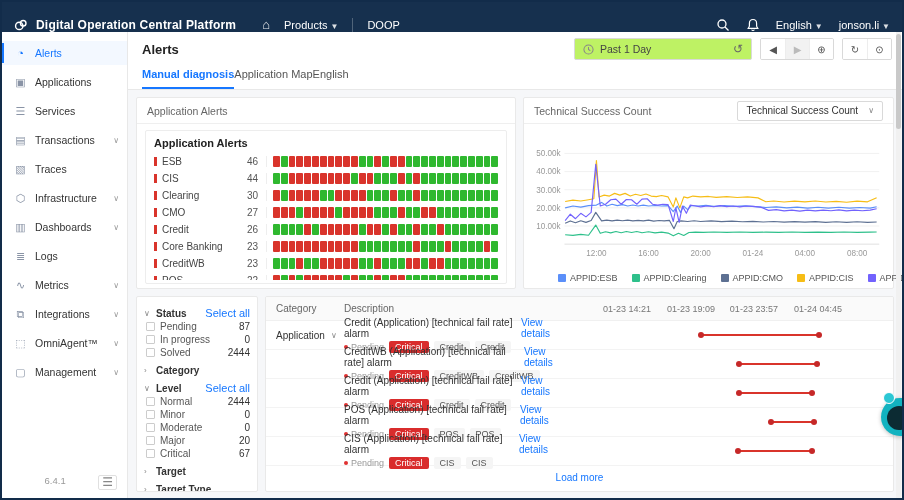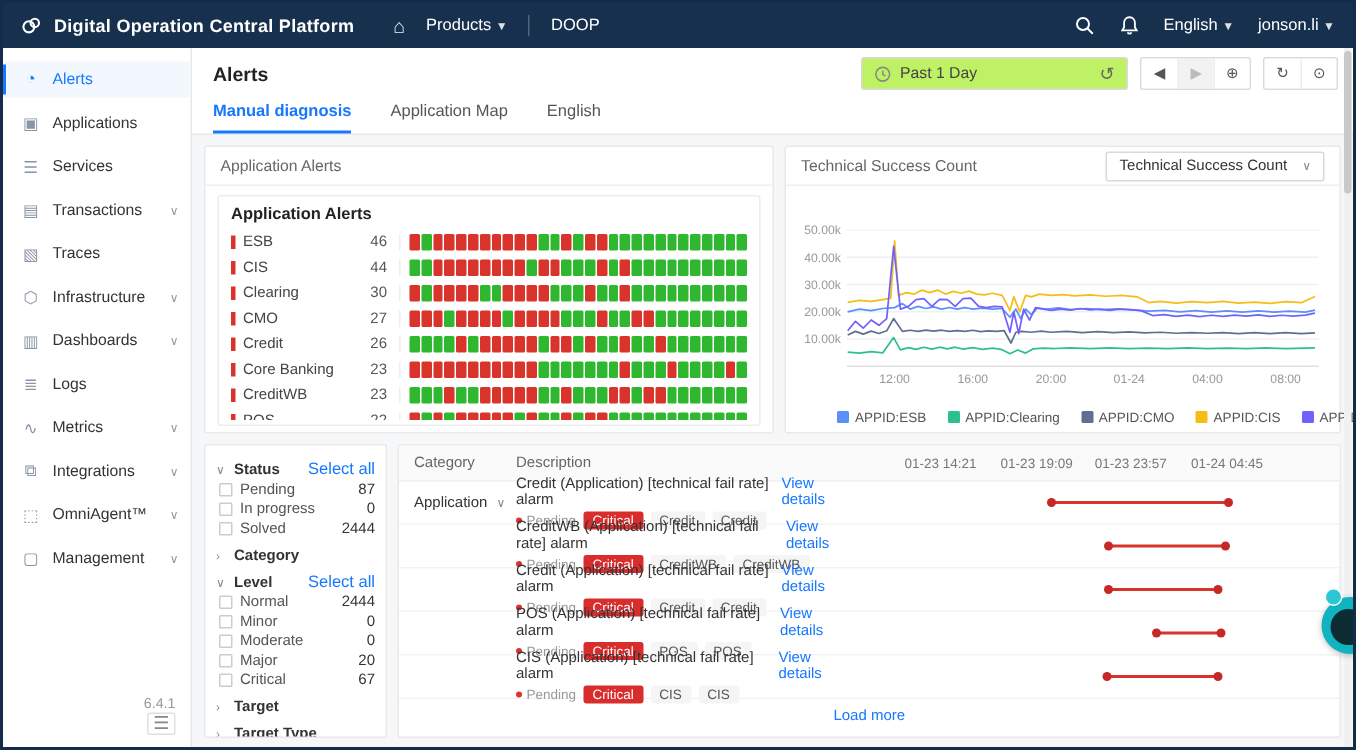--- a/index.html
+++ b/index.html
@@ -2,21 +2,21 @@
 <html><head>
 <meta charset="utf-8">
 <style>
   * { margin:0; padding:0; box-sizing:border-box; }
   html,body { background:#0e2440; }
   body { font-family:"Liberation Sans", sans-serif; }
   .viewport { width:904px; height:500px; border:2px solid #122c4a; background:#fff;
     display:flex; flex-direction:column; position:relative; overflow:hidden; }
 
   
-  .topbar { height:30px; background:#16304e; color:#fff; display:flex; align-items:center;
+  .topbar { height:30px; background:#16304e; color:#fff; display:flex; align-items:flex-end;
     padding:0 12px; flex:0 0 auto; }
   .brand { display:flex; align-items:center; gap:8px; }
   .brand-title { font-size:12px; font-weight:bold; letter-spacing:.2px; }
   .topnav { display:flex; align-items:center; gap:14px; margin-left:26px; font-size:11px; }
   .topnav .home { font-size:13px; opacity:.9; }
   .tb-divider { width:1px; height:14px; background:rgba(255,255,255,.25); }
   .caret { font-size:8px; margin-left:3px; opacity:.85; }
   .topbar-right { margin-left:auto; display:flex; align-items:center; gap:16px; font-size:11px; }
   .tb-icon { width:14px; height:14px; display:inline-block; }
 
@@ -25,40 +25,40 @@
   .sidebar { width:126px; background:#fff; border-right:1px solid #e8e8e8; display:flex;
     flex-direction:column; padding-top:4px; flex:0 0 auto; }
   .side-item { display:flex; align-items:center; gap:8px; padding:0 8px 0 12px; height:24px;
     font-size:10.5px; color:#333; cursor:pointer; position:relative; margin:5px 0; }
   .side-item .sicon { width:13px; text-align:center; color:#8a94a6; font-size:11px; }
   .side-item .schev { margin-left:auto; color:#999; font-size:8px; }
   .side-item.active { color:#1677ff; background:#f3f8ff; }
   .side-item.active::before { content:""; position:absolute; left:0; top:2px; bottom:2px;
     width:2px; background:#1677ff; }
   .side-item.active .sicon { color:#1677ff; }
-  .side-foot { margin-top:auto; display:flex; align-items:flex-end; padding:6px 10px 8px 10px;flex-direction:column; }
+  .side-foot { margin-top:auto; display:flex; align-items:flex-start; padding:6px 10px 8px 10px; }
   .side-version { flex:1; text-align:center; font-size:9.5px; color:#999; }
   .collapse-ic { color:#888; font-size:12px; border:1px solid #e0e0e0; border-radius:2px;
     padding:0 3px; line-height:13px; }
 
   
   .main { flex:1; display:flex; flex-direction:column; background:#f6f7f9; min-width:0; position:relative; }
   .page-head { background:#fff; display:flex; align-items:center; padding:6px 10px 2px 14px; }
   .page-title { font-size:13px; font-weight:bold; color:#222; }
   .head-controls { margin-left:auto; display:flex; align-items:center; gap:8px; }
   .time-box { display:flex; align-items:center; gap:6px; border:1px solid #d9d9d9; border-radius:2px;
     background:#bef264; height:22px; padding:0 8px; width:178px; font-size:10.5px; color:#444; }
   .time-box .undo { margin-left:auto; color:#666; font-size:12px; }
   .btn-group { display:flex; border:1px solid #d9d9d9; border-radius:2px; overflow:hidden; height:22px; }
   .bg-btn { width:24px; display:flex; align-items:center; justify-content:center; font-size:10px;
     color:#555; background:#fff; border-left:1px solid #ededed; cursor:pointer; }
   .bg-btn:first-child { border-left:none; }
   .bg-btn.muted { color:#bbb; background:#f2f2f2; }
 
-  .tabbar { background:#fff; display:flex; gap:26px; padding:6px 14px 0 14px; border-bottom:1px solid #e8e8e8; }
+  .tabbar { background:#fff; display:flex; padding:6px 14px 0 14px; border-bottom:1px solid #e8e8e8; }
   .tab { font-size:11px; color:#555; padding-bottom:7px; cursor:pointer; }
   .tab.active { color:#1677ff; font-weight:bold; border-bottom:2px solid #1677ff; }
 
   .content { flex:1; padding:7px 8px 0 8px; min-height:0; overflow:hidden; }
   .row1 { display:flex; gap:7px; }
   .panel { background:#fff; border:1px solid #e9e9e9; border-radius:2px; }
   .panel-hd { display:flex; align-items:center; padding:5px 10px; border-bottom:1px solid #efefef;
     font-size:10.5px; color:#666; height:26px; }
 
   

